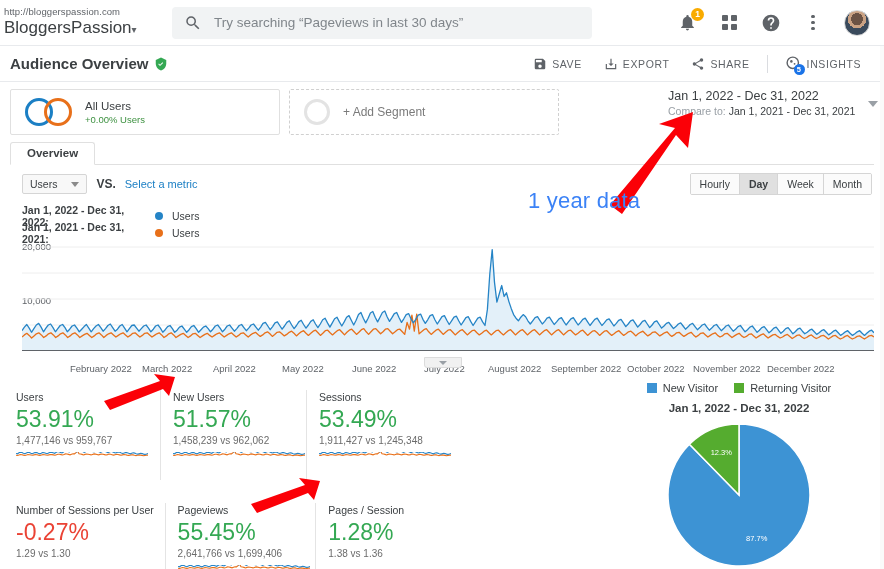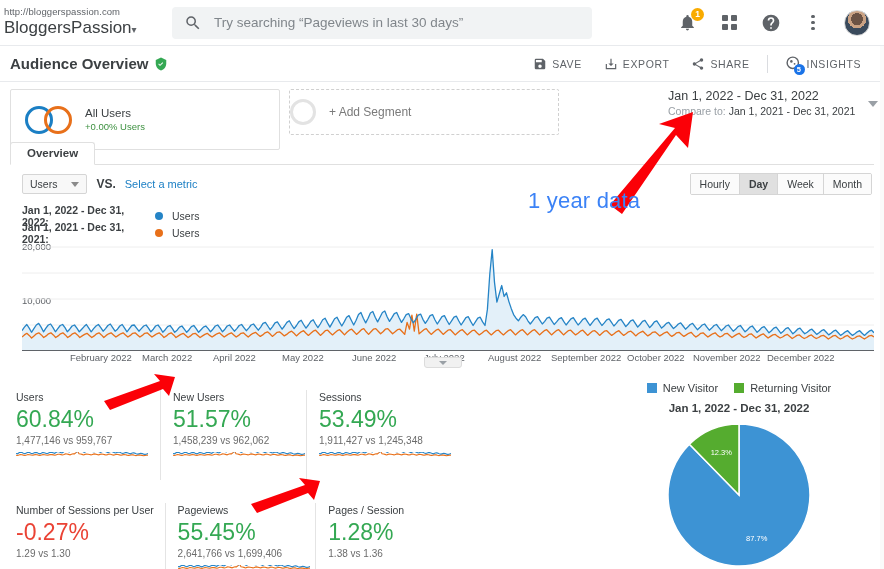--- a/index.html
+++ b/index.html
@@ -63,33 +63,33 @@
     display:flex; align-items:center; gap:5px; padding:0 11px; cursor:pointer;
     font-size:10.5px; letter-spacing:0.6px; color:#5f6368; font-weight:500;
   }
   .act svg { display:block; }
   .act-div { width:1px; height:18px; background:#dadce0; margin:0 6px; }
   .insights-label { color:#5f6368; }
 
   
   .segrow { position:absolute; top:89px; left:10px; width:864px; height:46px; display:flex; gap:9px; }
   .seg-card {
-    width:270px; height:61px; border:1px solid #e0e0e0; border-radius:2px;
+    width:270px; height:46px; border:1px solid #e0e0e0; border-radius:2px;
     display:flex; align-items:center; padding-left:14px; background:#fff;
   }
   .rings { position:relative; width:54px; height:28px; flex:0 0 54px; }
   .ring { position:absolute; top:0; width:28px; height:28px; border-radius:50%; border:3.5px solid #1a73c8; }
   .ring.blue { left:0; border-color:#1b7fc4; }
   .ring.orange { left:19px; border-color:#e8701a; }
   .seg-txt { margin-left:6px; }
   .seg-name { font-size:11.5px; color:#3c4043; line-height:14px; }
   .seg-sub { font-size:9.5px; color:#3d9140; line-height:13px; }
   .seg-add {
     width:270px; height:46px; border:1px dashed #d0d0d0; border-radius:2px;
-    display:flex; align-items:center; background:#fff; cursor:pointer;
+    display:flex; align-items:center; padding-left:14px; background:#fff; cursor:pointer;
   }
   .ghost-ring { width:26px; height:26px; border-radius:50%; border:3px solid #e3e3e3; flex:0 0 26px; }
   .seg-add-label { font-size:12px; color:#7a7a7a; margin-left:13px; }
 
   .daterange {
     position:absolute; top:88px; right:12px; width:204px; text-align:left; cursor:pointer;
   }
   .dr-main { font-size:12.5px; color:#3c4043; line-height:16px; }
   .dr-sub { font-size:10.5px; color:#9aa0a6; line-height:14px; }
   .dr-sub b { color:#3c4043; font-weight:400; }
@@ -128,21 +128,21 @@
   .chartlegend { position:absolute; top:207px; left:22px; }
   .lg-line { display:flex; align-items:center; height:17px; }
   .lg-date { font-size:10.5px; font-weight:700; color:#3c4043; width:130px; }
   .lg-dot { width:8px;height:8px;border-radius:50%; margin:0 9px 0 3px; }
   .lg-metric { font-size:10.5px; color:#3c4043; }
 
   
   .mainchart { position:absolute; top:243px; left:10px; width:864px; height:118px; }
   .y-lab { position:absolute; left:12px; font-size:9.5px; color:#5f6368; }
   .chartsvg { position:absolute; left:12px; top:0; }
-  .xaxis { position:absolute; top:352px; left:10px; width:864px; height:16px; }
+  .xaxis { position:absolute; top:363px; left:10px; width:864px; height:16px; }
   .xtick { position:absolute; font-size:9.5px; color:#5f6368; }
   .axis-handle {
     position:absolute; top:357px; left:424px; width:38px; height:11px; background:#f1f1f1;
     border:1px solid #dcdcdc; border-radius:0 0 3px 3px; display:flex; align-items:center; justify-content:center;
   }
   .axis-handle i { width:0;height:0;border-left:4px solid transparent;border-right:4px solid transparent;border-top:4px solid #9aa0a6; }
 
   
   .cards { position:absolute; top:390px; left:14px; width:452px; }
   .cardrow { display:flex; }
@@ -345,21 +345,21 @@
     <span class="xtick" style="left:757px">December 2022</span>
   </div>
   <div class="axis-handle">
       <i></i>
     </div>
 
   <div class="cards">
     <div class="cardrow">
       <div class="mcard">
         <div class="mcard-label">Users</div>
-        <div class="mcard-value">60.84%</div>
+        <div class="mcard-value">53.91%</div>
         <div class="mcard-sub">1,477,146 vs 959,767</div>
         <svg class="mcard-spark" width="132" height="24">
             <g class="spark"></g>
             <path d="M0.0,3.3 L1.5,3.5 L3.0,2.9 L4.5,2.5 L6.0,2.7 L7.5,3.1 L9.0,3.4 L10.5,3.0 L12.0,2.5 L13.5,2.7 L15.0,3.0 L16.5,3.3 L18.0,2.9 L19.5,2.5 L21.0,2.7 L22.5,3.1 L24.0,3.4 L25.5,3.0 L27.0,2.6 L28.5,2.8 L30.0,3.0 L31.5,3.3 L33.0,2.9 L34.5,2.5 L36.0,2.6 L37.5,2.9 L39.0,3.2 L40.5,2.7 L42.0,2.2 L43.5,2.3 L45.0,2.6 L46.5,3.0 L48.0,2.5 L49.5,1.9 L51.0,2.0 L52.5,2.4 L54.0,2.8 L55.5,2.2 L57.0,1.7 L58.5,1.9 L60.0,0.5 L61.5,-1.1 L63.0,1.7 L64.5,2.0 L66.0,2.4 L67.5,2.9 L69.0,2.4 L70.5,2.0 L72.0,2.2 L73.5,2.5 L75.0,2.9 L76.5,2.4 L78.0,1.9 L79.5,2.1 L81.0,2.5 L82.5,2.9 L84.0,2.4 L85.5,2.0 L87.0,2.2 L88.5,2.6 L90.0,3.0 L91.5,2.6 L93.0,2.1 L94.5,2.3 L96.0,2.7 L97.5,3.1 L99.0,2.7 L100.5,2.3 L102.0,2.5 L103.5,2.9 L105.0,3.3 L106.5,2.9 L108.0,2.5 L109.5,2.7 L111.0,3.1 L112.5,3.4 L114.0,3.1 L115.5,2.7 L117.0,2.9 L118.5,3.3 L120.0,3.6 L121.5,3.3 L123.0,2.9 L124.5,3.1 L126.0,3.4 L127.5,3.7 L129.0,3.4 L130.5,3.1 L132.0,3.1" fill="none" stroke="#e8701a" stroke-width="1.1"></path>
             <path d="M0.0,1.5 L1.5,1.8 L3.0,0.8 L4.4,0.2 L5.9,0.5 L7.4,1.2 L8.9,1.7 L10.4,1.0 L11.9,0.3 L13.3,0.5 L14.8,1.2 L16.3,1.7 L17.8,1.0 L19.3,0.4 L20.8,0.6 L22.2,1.3 L23.7,1.8 L25.2,1.2 L26.7,0.5 L28.2,0.8 L29.7,1.2 L31.1,1.7 L32.6,1.0 L34.1,0.3 L35.6,0.4 L37.1,0.8 L38.6,1.3 L40.0,0.5 L41.5,-0.4 L43.0,-0.2 L44.5,0.4 L46.0,0.9 L47.5,0.0 L48.9,-1.1 L50.4,-1.1 L51.9,-0.5 L53.4,0.0 L54.9,-1.1 L56.4,-2.3 L57.8,-1.8 L59.3,-0.8 L60.8,0.0 L62.3,-0.7 L63.8,-1.6 L65.3,-1.2 L66.7,-0.4 L68.2,0.4 L69.7,-0.3 L71.2,-1.1 L72.7,-9.3 L74.2,-5.5 L75.6,-4.0 L77.1,-0.4 L78.6,-0.4 L80.1,-1.2 L81.6,-0.9 L83.1,-0.2 L84.5,0.4 L86.0,-0.3 L87.5,-0.9 L89.0,-0.7 L90.5,0.0 L92.0,0.6 L93.4,0.0 L94.9,-0.6 L96.4,-0.3 L97.9,0.4 L99.4,1.0 L100.9,0.5 L102.3,0.0 L103.8,0.3 L105.3,0.9 L106.8,1.4 L108.3,0.9 L109.8,0.4 L111.2,0.7 L112.7,1.3 L114.2,1.8 L115.7,1.3 L117.2,0.8 L118.7,1.1 L120.1,1.7 L121.6,2.1 L123.1,1.7 L124.6,1.3 L126.1,1.6 L127.6,2.1 L129.0,2.4 L130.5,2.0 L132.0,1.4" fill="none" stroke="#2584c6" stroke-width="1.1"></path>
           </svg>
       </div>
       <div class="mcard">
         <div class="mcard-label">New Users</div>
         <div class="mcard-value">51.57%</div>

